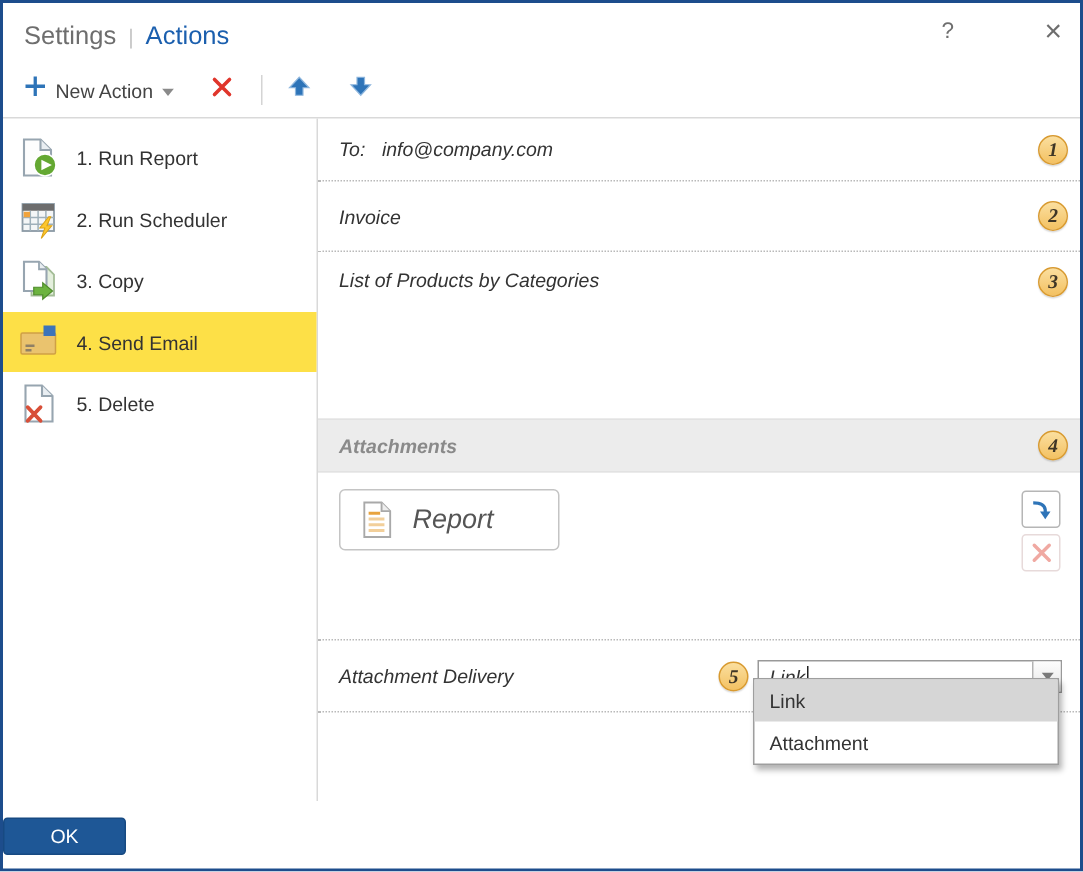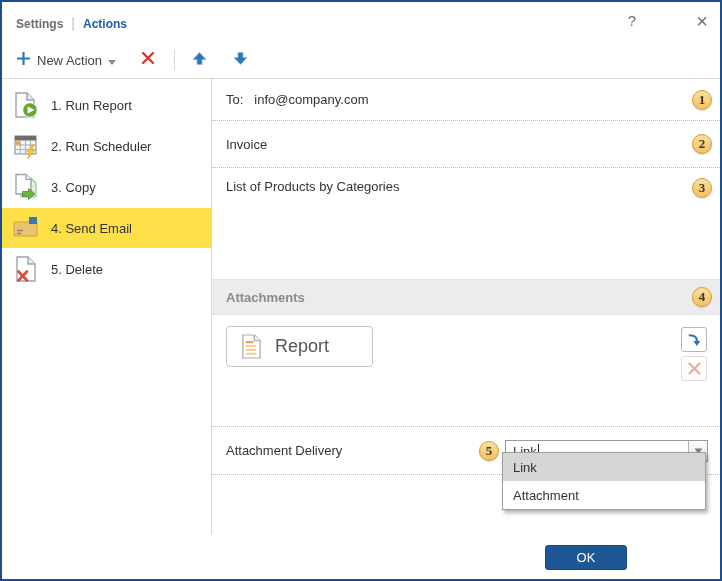--- a/index.html
+++ b/index.html
@@ -4,21 +4,21 @@
 <style>
   html,body{margin:0;padding:0;background:#fff;}
   *{box-sizing:border-box;}
   .dialog{
     position:relative;width:722px;height:581px;
     border:2px solid #1d4d8c;background:#fff;
     font-family:"Liberation Sans",sans-serif;color:#333;overflow:hidden;
   }
   
   .titlebar{height:40px;position:relative;padding:12px 0 0 14px;}
-  .tab{font-size:12px;font-weight:700;cursor:default;}
+  .tab{font-size:17px;font-weight:400;cursor:default;}
   .tab-settings{color:#6e6e6e;}
   .tab-actions{color:#1b5fae;}
   .tab-divider{color:#c5c5c5;font-size:14px;margin:0 8px;font-weight:400;}
   .win-icon{position:absolute;top:9px;color:#6e6e6e;cursor:default;line-height:20px;}
   .help-icon{right:84px;font-size:15px;}
   .close-icon{right:12px;font-size:20px;}
   
   .toolbar{height:37px;border-bottom:1px solid #d9d9d9;display:flex;align-items:center;padding-left:10px;}
   .tb-btn{display:flex;align-items:center;gap:6px;padding:3px 4px;border-radius:2px;cursor:default;}
   .tb-new-action{font-size:13px;color:#444;text-align:center;}
@@ -26,21 +26,21 @@
   .tb-sep{width:1px;height:20px;background:#d4d4d4;margin-left:14px;}
   .tb-up{margin-left:12px;}
   .tb-down{margin-left:16px;}
   
   .body{display:flex;height:455px;}
   .sidebar{width:210px;border-right:1px solid #d9d9d9;padding-top:6px;flex:none;}
   .side-item{height:40px;margin-bottom:1px;display:flex;align-items:center;gap:11px;padding-left:10px;font-size:13px;color:#333;}
   .side-item.selected{background:#fde047;}
   .side-item svg{flex:none;}
   .main{flex:1;position:relative;}
-  .row{position:relative;padding-left:14px;font-size:13px;color:#333;}
+  .row{position:relative;padding-left:14px;font-size:13px;color:#333;font-style:italic;}
   .row-to{height:42px;border-bottom:1px dotted #b9b9b9;display:flex;align-items:center;gap:11px;}
   .row-subject{height:47px;border-bottom:1px dotted #b9b9b9;display:flex;align-items:center;}
   .row-body{height:111px;padding-top:11px;}
   .attach-header{height:36px;background:#ececec;border-top:1px solid #e2e2e2;border-bottom:1px solid #e2e2e2;display:flex;align-items:center;font-size:13px;font-weight:700;color:#8a8a8a;}
   .attach-content{height:112px;border-bottom:1px dotted #b9b9b9;}
   .row-delivery{height:48px;border-bottom:1px dotted #b9b9b9;display:flex;align-items:center;}
   .row-rest{height:69px;}
   
   .badge{
     position:absolute;right:8px;width:20px;height:20px;border-radius:50%;
@@ -79,21 +79,21 @@
     display:flex;align-items:center;justify-content:center;flex:none;
   }
   .dropdown{
     position:absolute;left:500px;top:450px;width:204px;z-index:10;
     background:#fff;border:1px solid #9e9e9e;
     box-shadow:2px 3px 4px rgba(0,0,0,0.3);
   }
   .dd-item{height:28px;display:flex;align-items:center;padding-left:10px;font-size:13px;color:#333;}
   .dd-item.selected{background:#d6d6d6;}
   
-  .footer{height:45px;display:flex;justify-content:flex-end;gap:1px;padding:11px 12px 0 0;}
+  .footer{height:45px;display:flex;justify-content:space-between;gap:1px;padding:11px 12px 0 0;}
   .btn{height:25px;border-radius:3px;font-size:13px;font-family:"Liberation Sans",sans-serif;display:flex;align-items:center;justify-content:center;cursor:default;}
   .btn-ok{width:82px;background:#1e5796;border:1px solid #174a82;color:#fff;}
   .btn-cancel{width:80px;background:#e4e4e4;border:1px solid #cdcdcd;color:#3c3c3c;margin-top:44px;}
 </style>
 </head>
 <body>
 
 <div class="dialog">
 
   <div class="titlebar">

